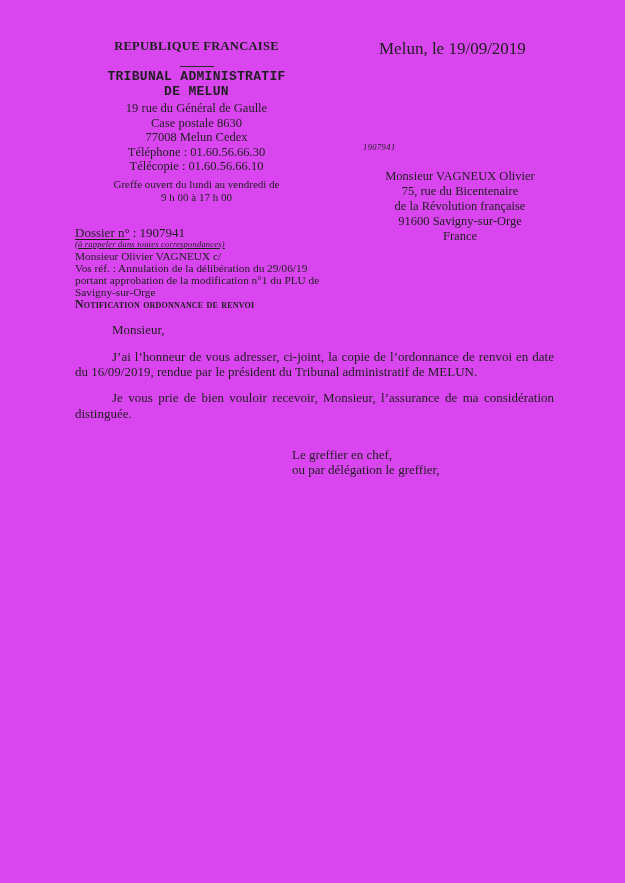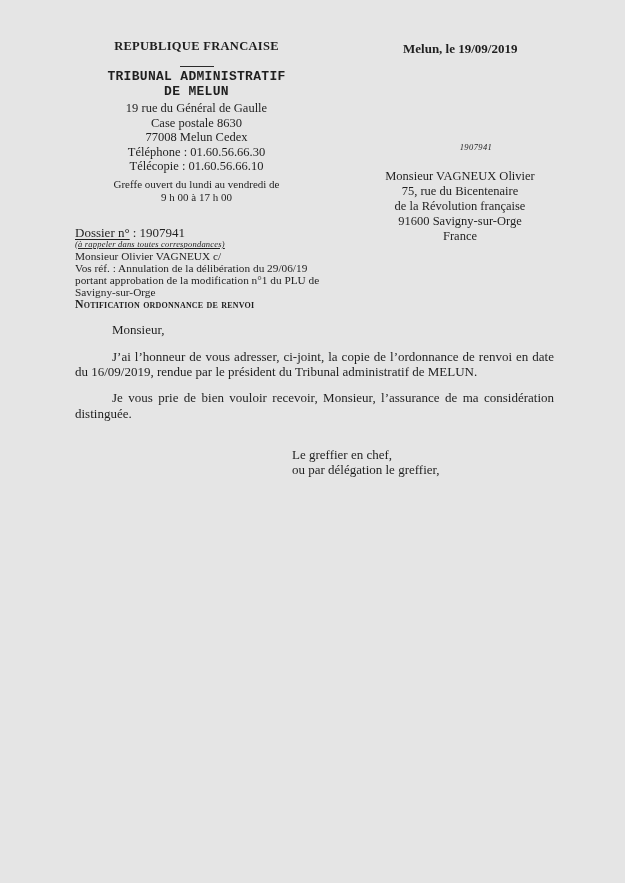--- a/index.html
+++ b/index.html
@@ -4,21 +4,21 @@
 <style>
   html, body {
     margin: 0;
     padding: 0;
     background: #ffffff;
   }
   .page {
     position: relative;
     width: 625px;
     height: 883px;
-    background: #e5e5e5;
+    background: #d946ef;
     font-family: "Liberation Serif", "DejaVu Serif", serif;
     color: #1f1f1f;
     overflow: hidden;
   }
 
   
   .letterhead {
     position: absolute;
     left: 56px;
     top: 39px;
@@ -51,33 +51,31 @@
   }
   .lh-hours {
     margin-top: 4px;
     font-size: 11px;
     line-height: 13px;
   }
 
   
   .date-line {
     position: absolute;
-    left: 403px;
+    left: 379px;
     top: 41px;
-    font-size: 13px;
+    font-size: 17px;
     line-height: 15px;
     white-space: nowrap;
-    font-weight: bold;
   }
   .ref-number {
     position: absolute;
-    left: 396px;
+    left: 363px;
     top: 142px;
     width: 160px;
-    text-align: center;
     font-style: italic;
     font-size: 8.5px;
     line-height: 10px;
     letter-spacing: 0.4px;
   }
   .recipient {
     position: absolute;
     left: 360px;
     top: 169px;
     width: 200px;

